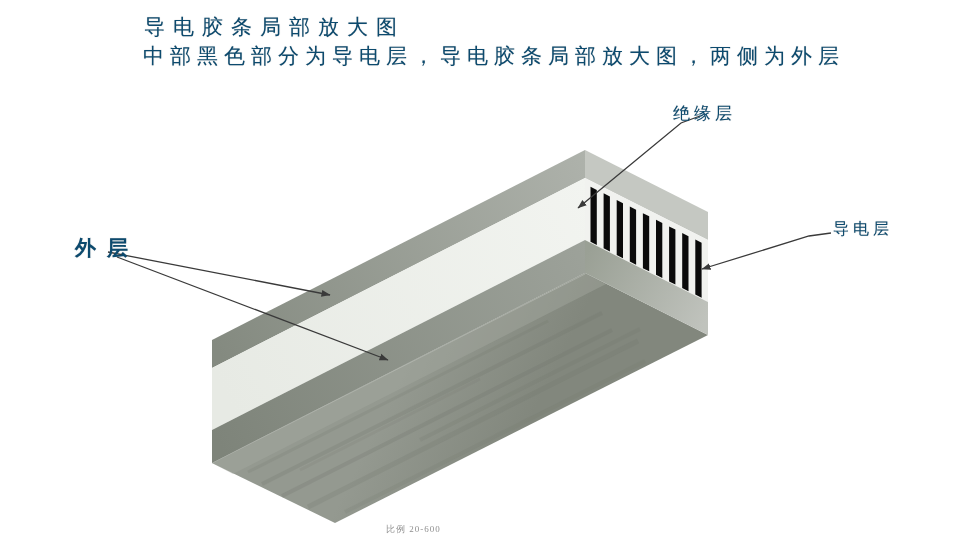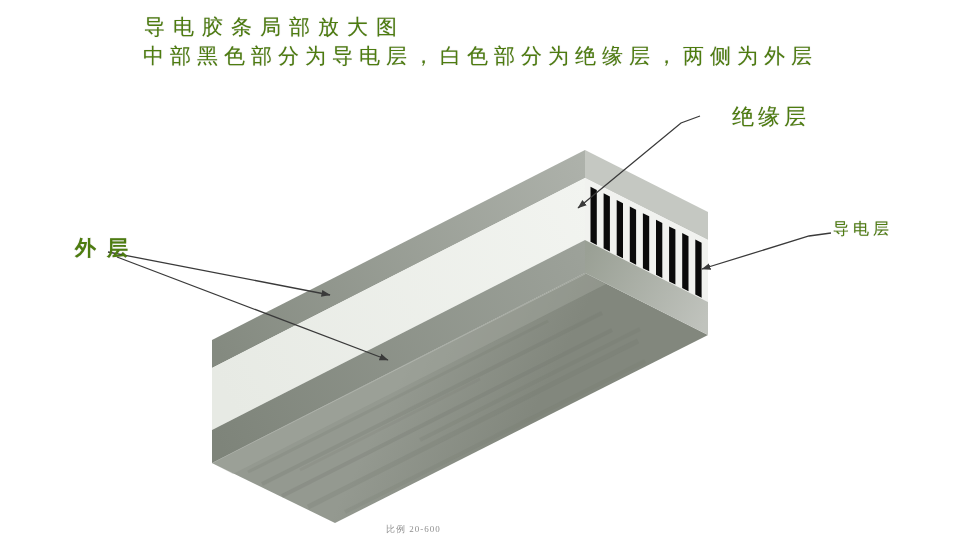--- a/index.html
+++ b/index.html
@@ -1,23 +1,23 @@
 <!DOCTYPE html>
 <html><head>
 <meta charset="utf-8">
 <style>
   html,body{margin:0;padding:0;background:#ffffff;}
   #page{position:relative;width:967px;height:537px;background:#ffffff;overflow:hidden;
         font-family:"Liberation Serif","DejaVu Serif",serif;color:#3d3d3d;}
   #scene{position:absolute;left:0;top:0;}
-  .txt{position:absolute;line-height:1.15;white-space:nowrap;color:#4d7c0f;
+  .txt{position:absolute;line-height:1.15;white-space:nowrap;color:#0c4a6e;
        text-shadow:0 0 1px rgba(80,80,80,0.35);}
   .title1{left:144px;top:15px;font-size:21px;letter-spacing:8px;}
   .title2{left:143px;top:44px;font-size:21px;letter-spacing:6px;}
-  .lbl-insulating{left:732px;top:104px;font-size:22px;letter-spacing:4px;}
+  .lbl-insulating{left:673px;top:104px;font-size:17px;letter-spacing:4px;}
   .lbl-conductive{left:833px;top:220px;font-size:16px;letter-spacing:4px;}
   .lbl-outer{left:75px;top:236px;font-size:21px;letter-spacing:11px;font-weight:bold;}
   .footer{left:386px;top:524px;font-size:9px;letter-spacing:1px;color:#8f8f8f;
           filter:blur(0.5px);text-shadow:none;}
 </style>
 </head>
 <body>
 
 <div id="page">
 
@@ -82,20 +82,20 @@
 
     <g stroke="#3a3a3a" stroke-width="1.3" fill="none">
       <path d="M700,116 L681,123 L578,208" marker-end="url(#arr)"></path>
       <path d="M831,233 L809,236 L702,269" marker-end="url(#arr)"></path>
       <path d="M108,252 L330,295" marker-end="url(#arr)"></path>
       <path d="M117,257 L388,360" marker-end="url(#arr)"></path>
     </g>
   </svg>
 
   <div class="txt title1">导电胶条局部放大图</div>
-  <div class="txt title2">中部黑色部分为导电层，白色部分为绝缘层，两侧为外层</div>
+  <div class="txt title2">中部黑色部分为导电层，导电胶条局部放大图，两侧为外层</div>
 
   <div class="txt lbl-insulating">绝缘层</div>
   <div class="txt lbl-conductive">导电层</div>
   <div class="txt lbl-outer">外层</div>
 
   <div class="txt footer">比例 20-600</div>
 </div>
 
 </body></html>

